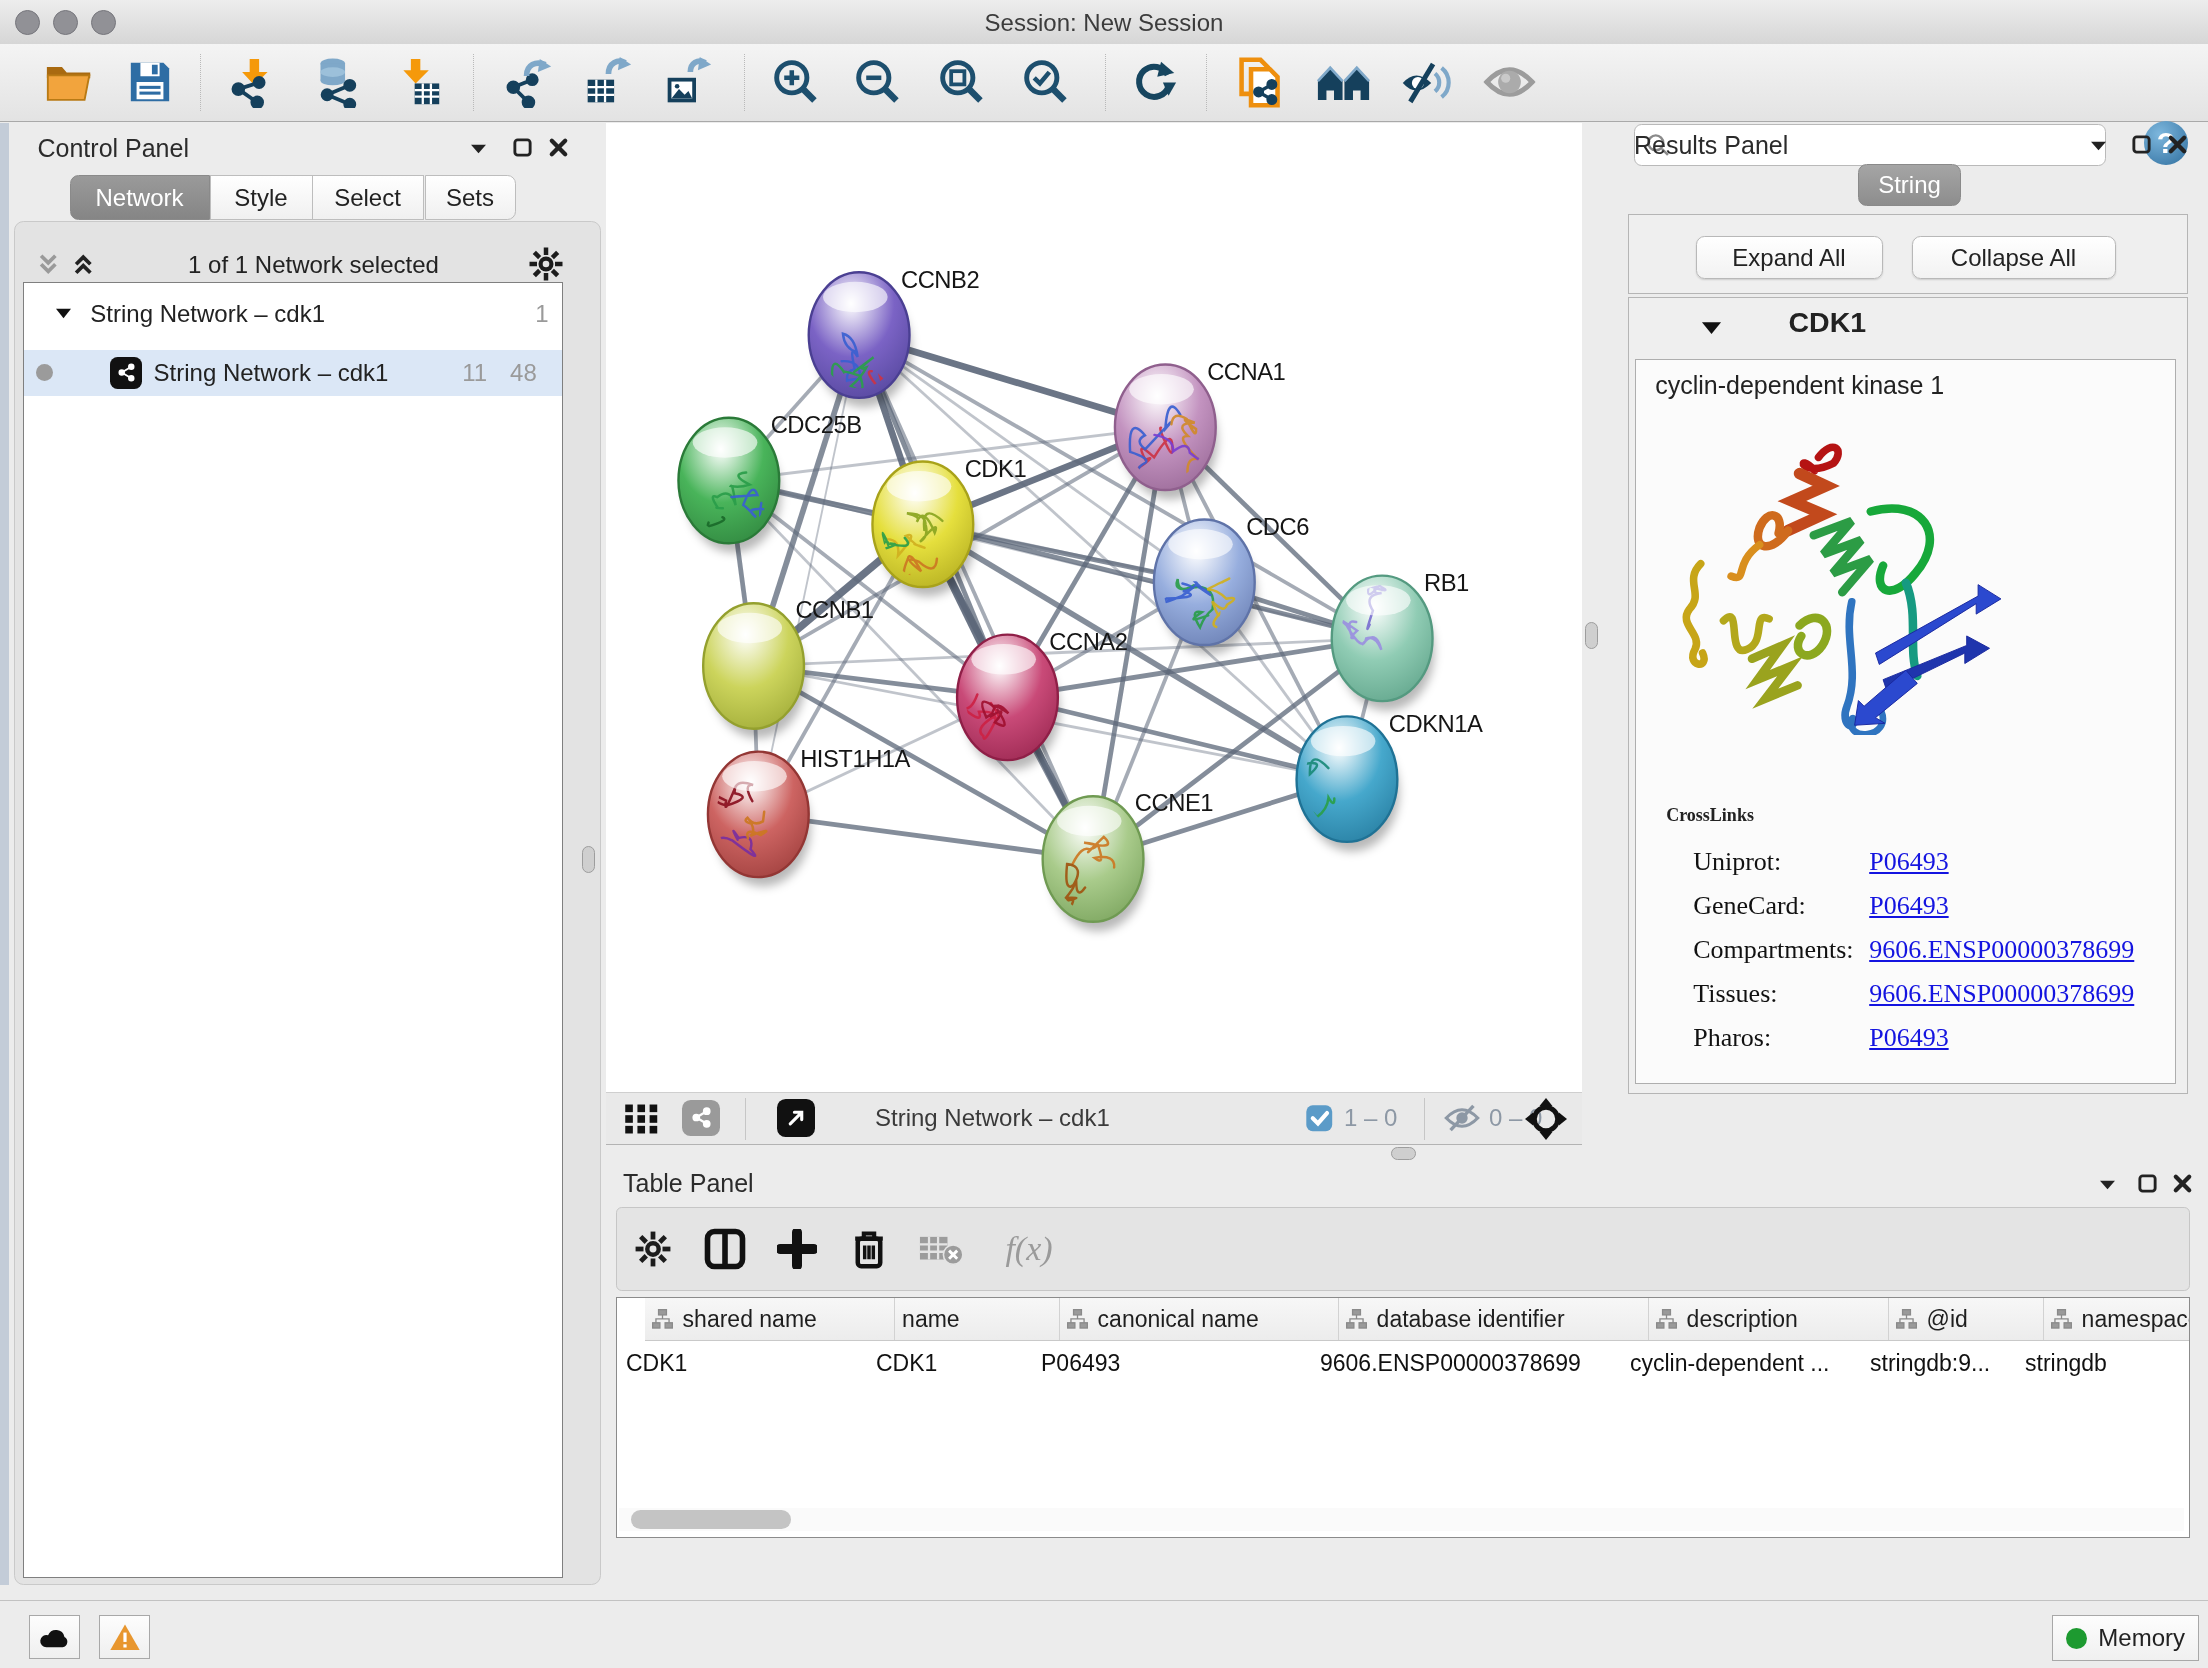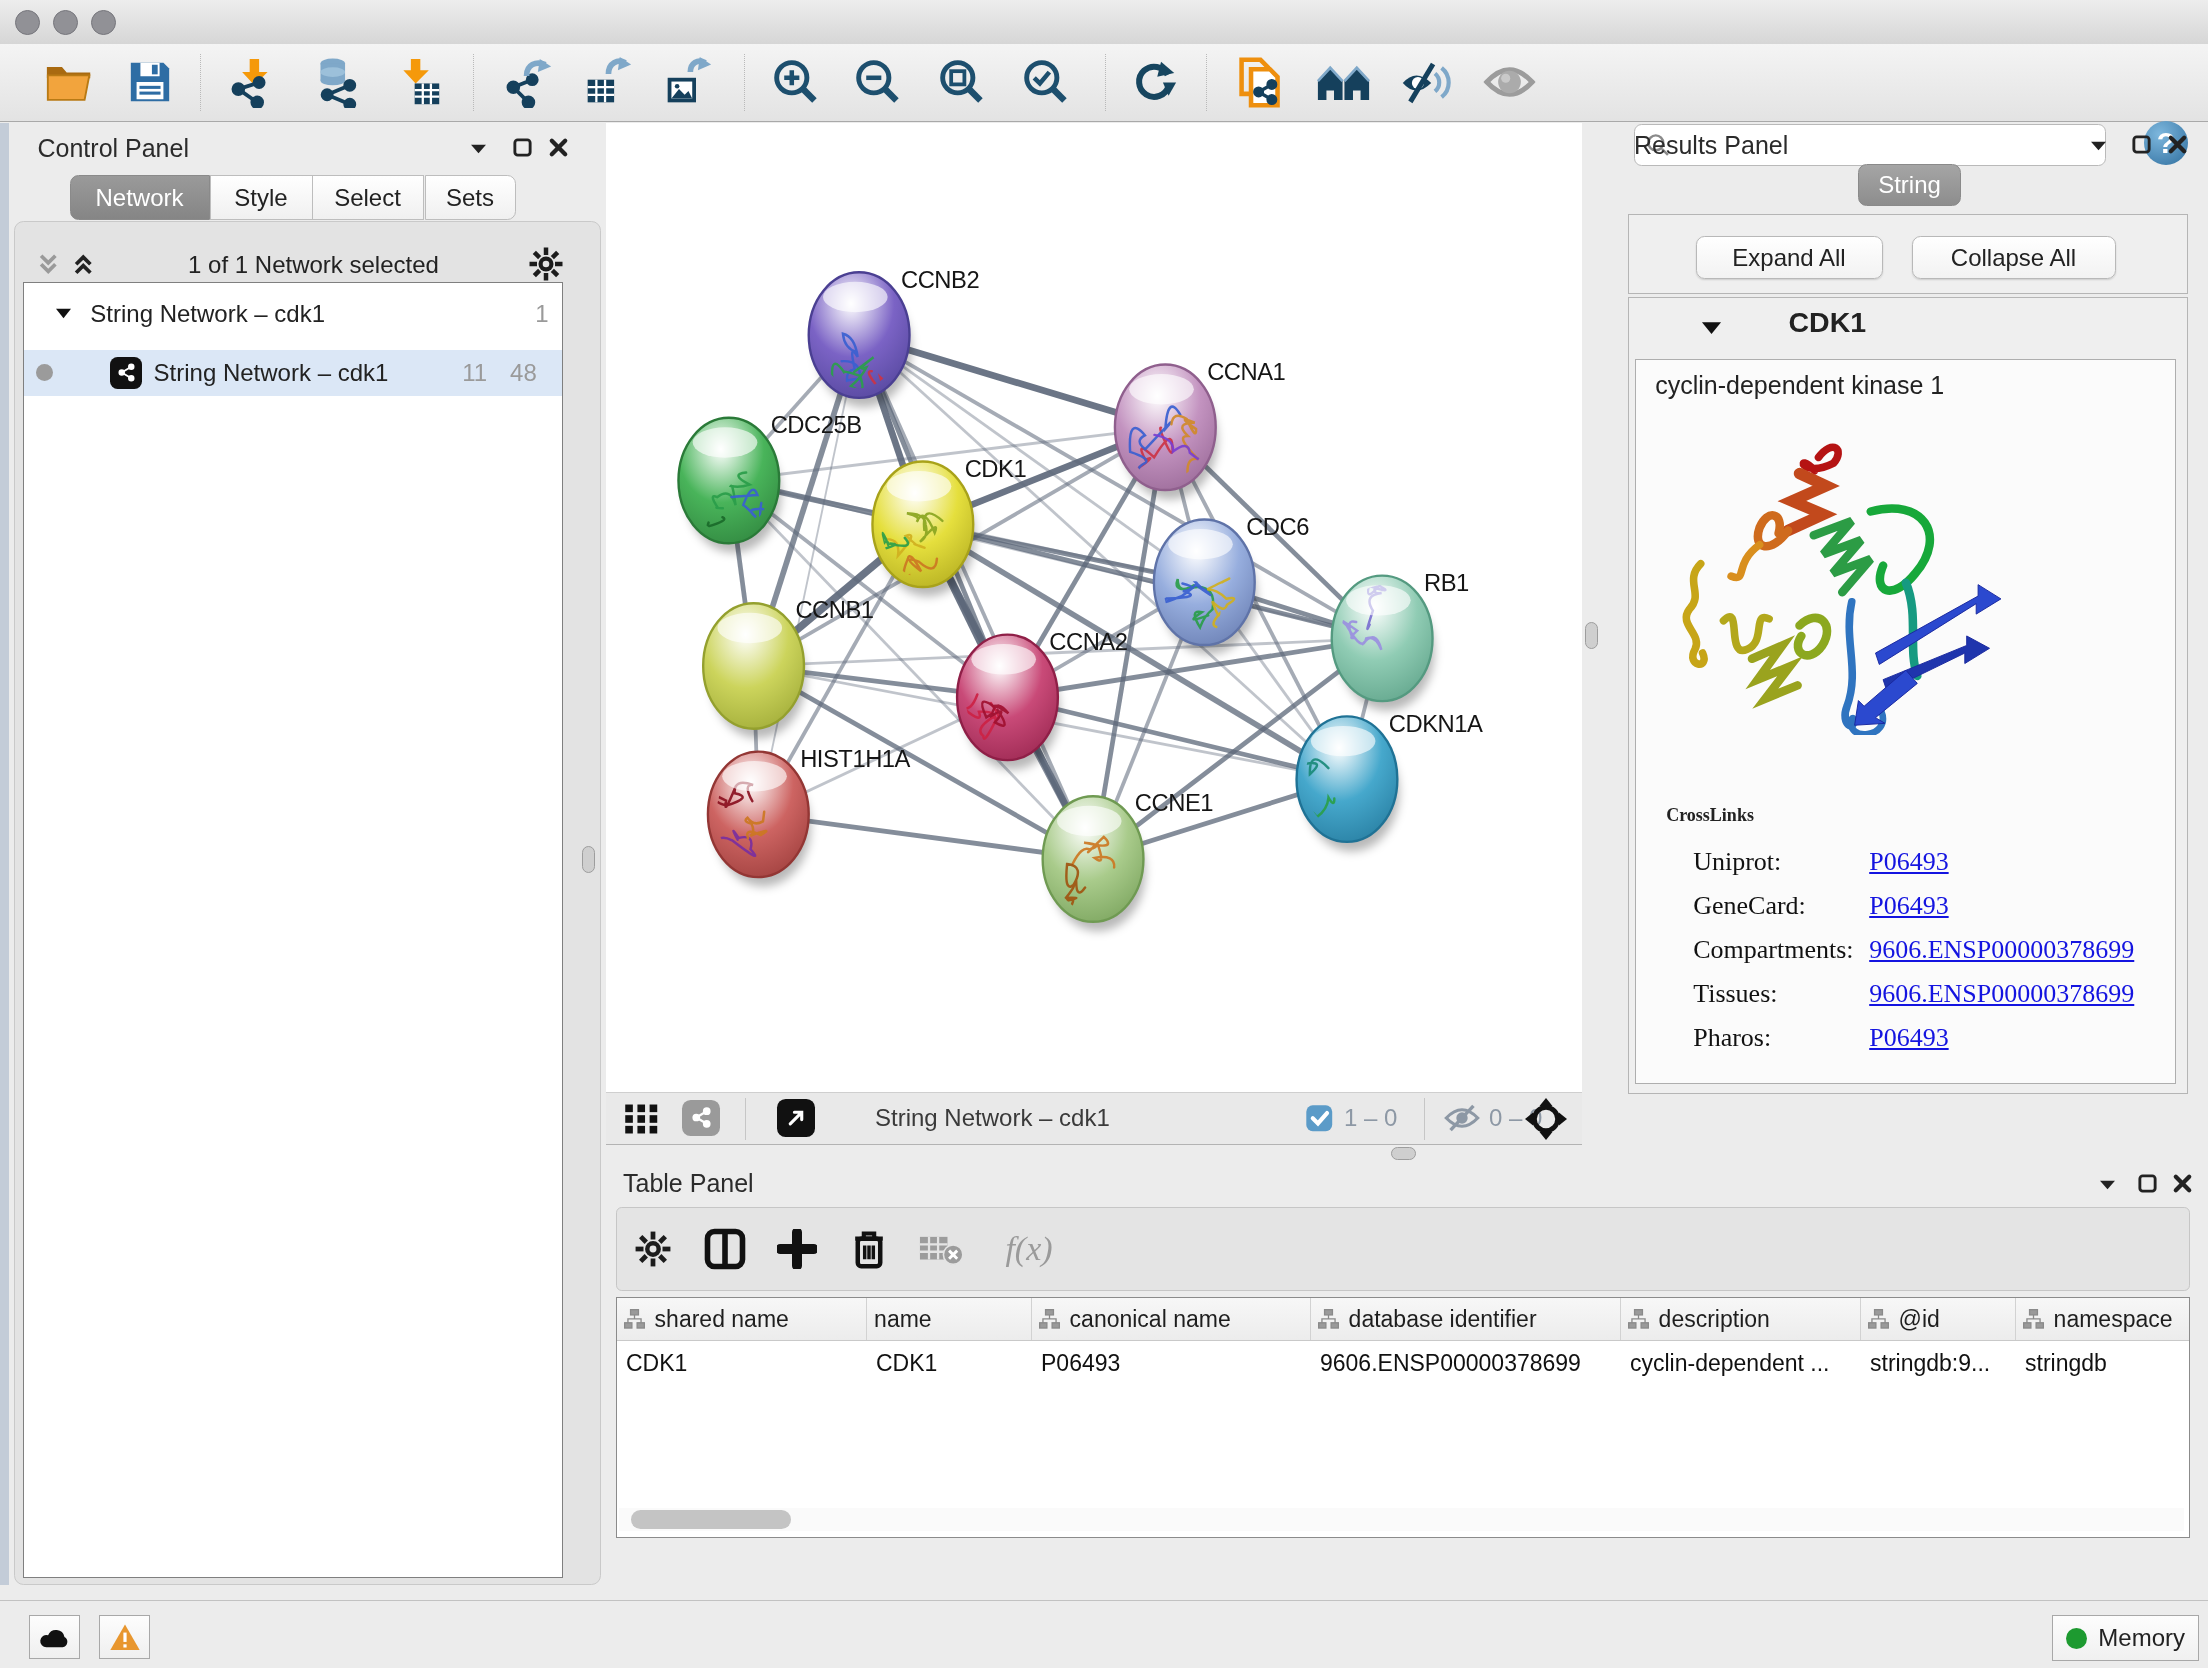--- a/index.html
+++ b/index.html
@@ -61,21 +61,21 @@
   .cl-row{display:flex;height:44px;align-items:flex-start;}
   .cl-label{font-family:"Liberation Serif",serif;font-size:26px;color:#111;width:176px;}
   .cl-value{font-family:"Liberation Serif",serif;font-size:26px;color:#1414e0;text-decoration:underline;}
   
   .table-panel{left:606px;top:1156px;width:1593px;height:439px;}
   .tp-toolbar{left:9.5px;top:51px;width:1572px;height:82px;background:#e4e4e4;
     border:1px solid #c6c6c6;border-radius:5.7px;display:flex;align-items:center;}
   .tp-tb-btn{width:72px;height:67px;display:flex;align-items:center;justify-content:center;}
   .fx{font-family:"Liberation Serif",serif;font-style:italic;font-size:34px;color:#9a9a9a;}
   .tbl{left:9.5px;top:141px;width:1572px;height:239px;background:#fff;border:1.9px solid #8b8b8b;overflow:hidden;}
-  .tbl-head{display:flex;height:42px;background:linear-gradient(#f7f7f7,#ececec);border-bottom:1px solid #c9c9c9;}
+  .tbl-head{display:flex;height:42px;background:linear-gradient(#f7f7f7,#ececec);border-bottom:1px solid #c9c9c9;margin-left:28px;}
   .th{display:flex;align-items:center;border-right:1.9px solid #d2d2d2;font-size:23px;color:#1e1e1e;
     box-sizing:border-box;padding-left:7.6px;gap:9.5px;flex:0 0 auto;overflow:hidden;white-space:nowrap;}
   .tbl-row{display:flex;height:44px;align-items:center;}
   .td{font-size:23px;color:#111;box-sizing:border-box;padding-left:9.5px;flex:0 0 auto;
       overflow:hidden;white-space:nowrap;}
   .hscroll{left:13.3px;top:352px;width:1565px;height:23px;background:#fafafa;}
   .hthumb{left:11.4px;top:1.9px;width:160px;height:19px;border-radius:9.5px;background:#c4c4c4;}
   .bottom-tabs{display:flex;}
   
   .statusbar{left:0;top:1600px;width:2208px;height:68px;background:#ececec;border-top:1.9px solid #c2c2c2;}
@@ -88,20 +88,21 @@
   svg{display:block;}
   .netlabel{font-family:"Liberation Sans",sans-serif;font-size:25px;fill:#151515;letter-spacing:-0.5px;}
 </style>
 </head>
 <body>
 
 <div class="abs titlebar">
   <div class="abs tl" style="left:15px"></div>
   <div class="abs tl" style="left:53px"></div>
   <div class="abs tl" style="left:91px"></div>
+  <div class="abs win-title">Session: New Session</div>
 </div>
 
 <div class="abs toolbar">
   <div class="abs tb-btn" style="left:40px">
     <span>
         <svg width="49" height="42" viewBox="0 0 26 22">
       <path fill="#a96a10" d="M1 3h8l2.5 3H24v3H1z"></path>
           <path fill="#f2a43d" stroke="#b97a14" d="M1.5 7.5h22L21 20.5H1.5z"></path>
         </svg>
       </span>

